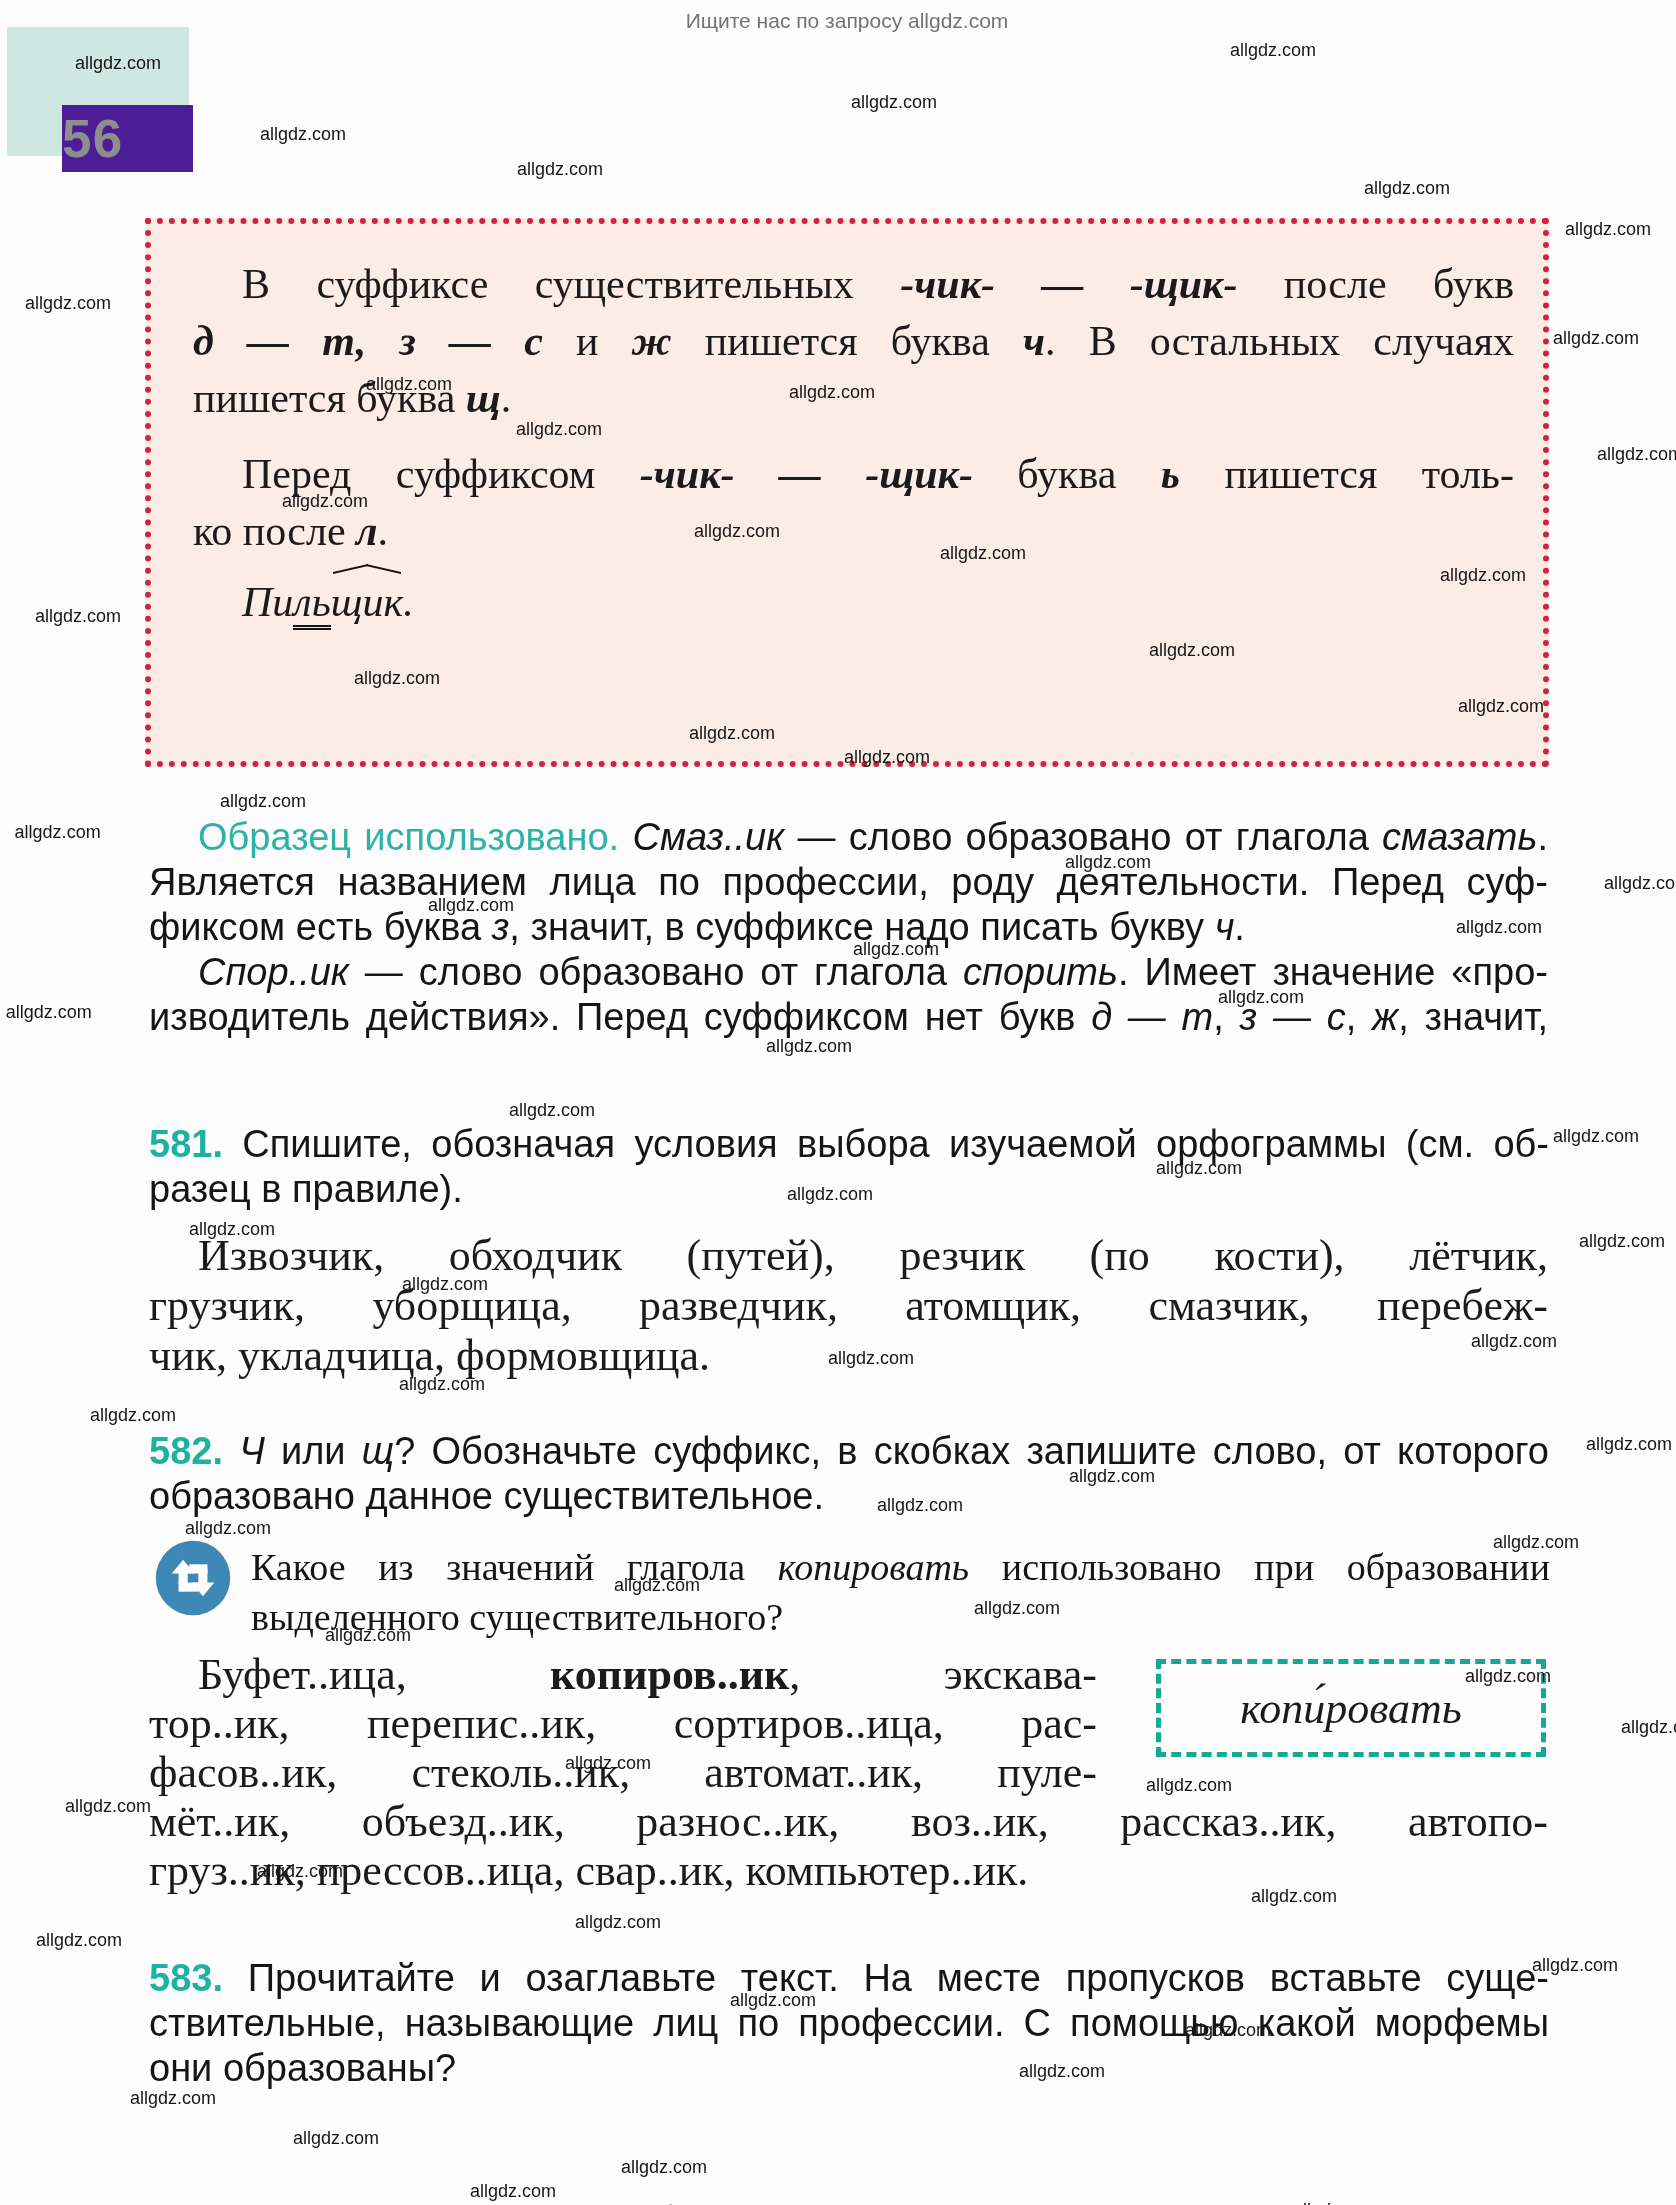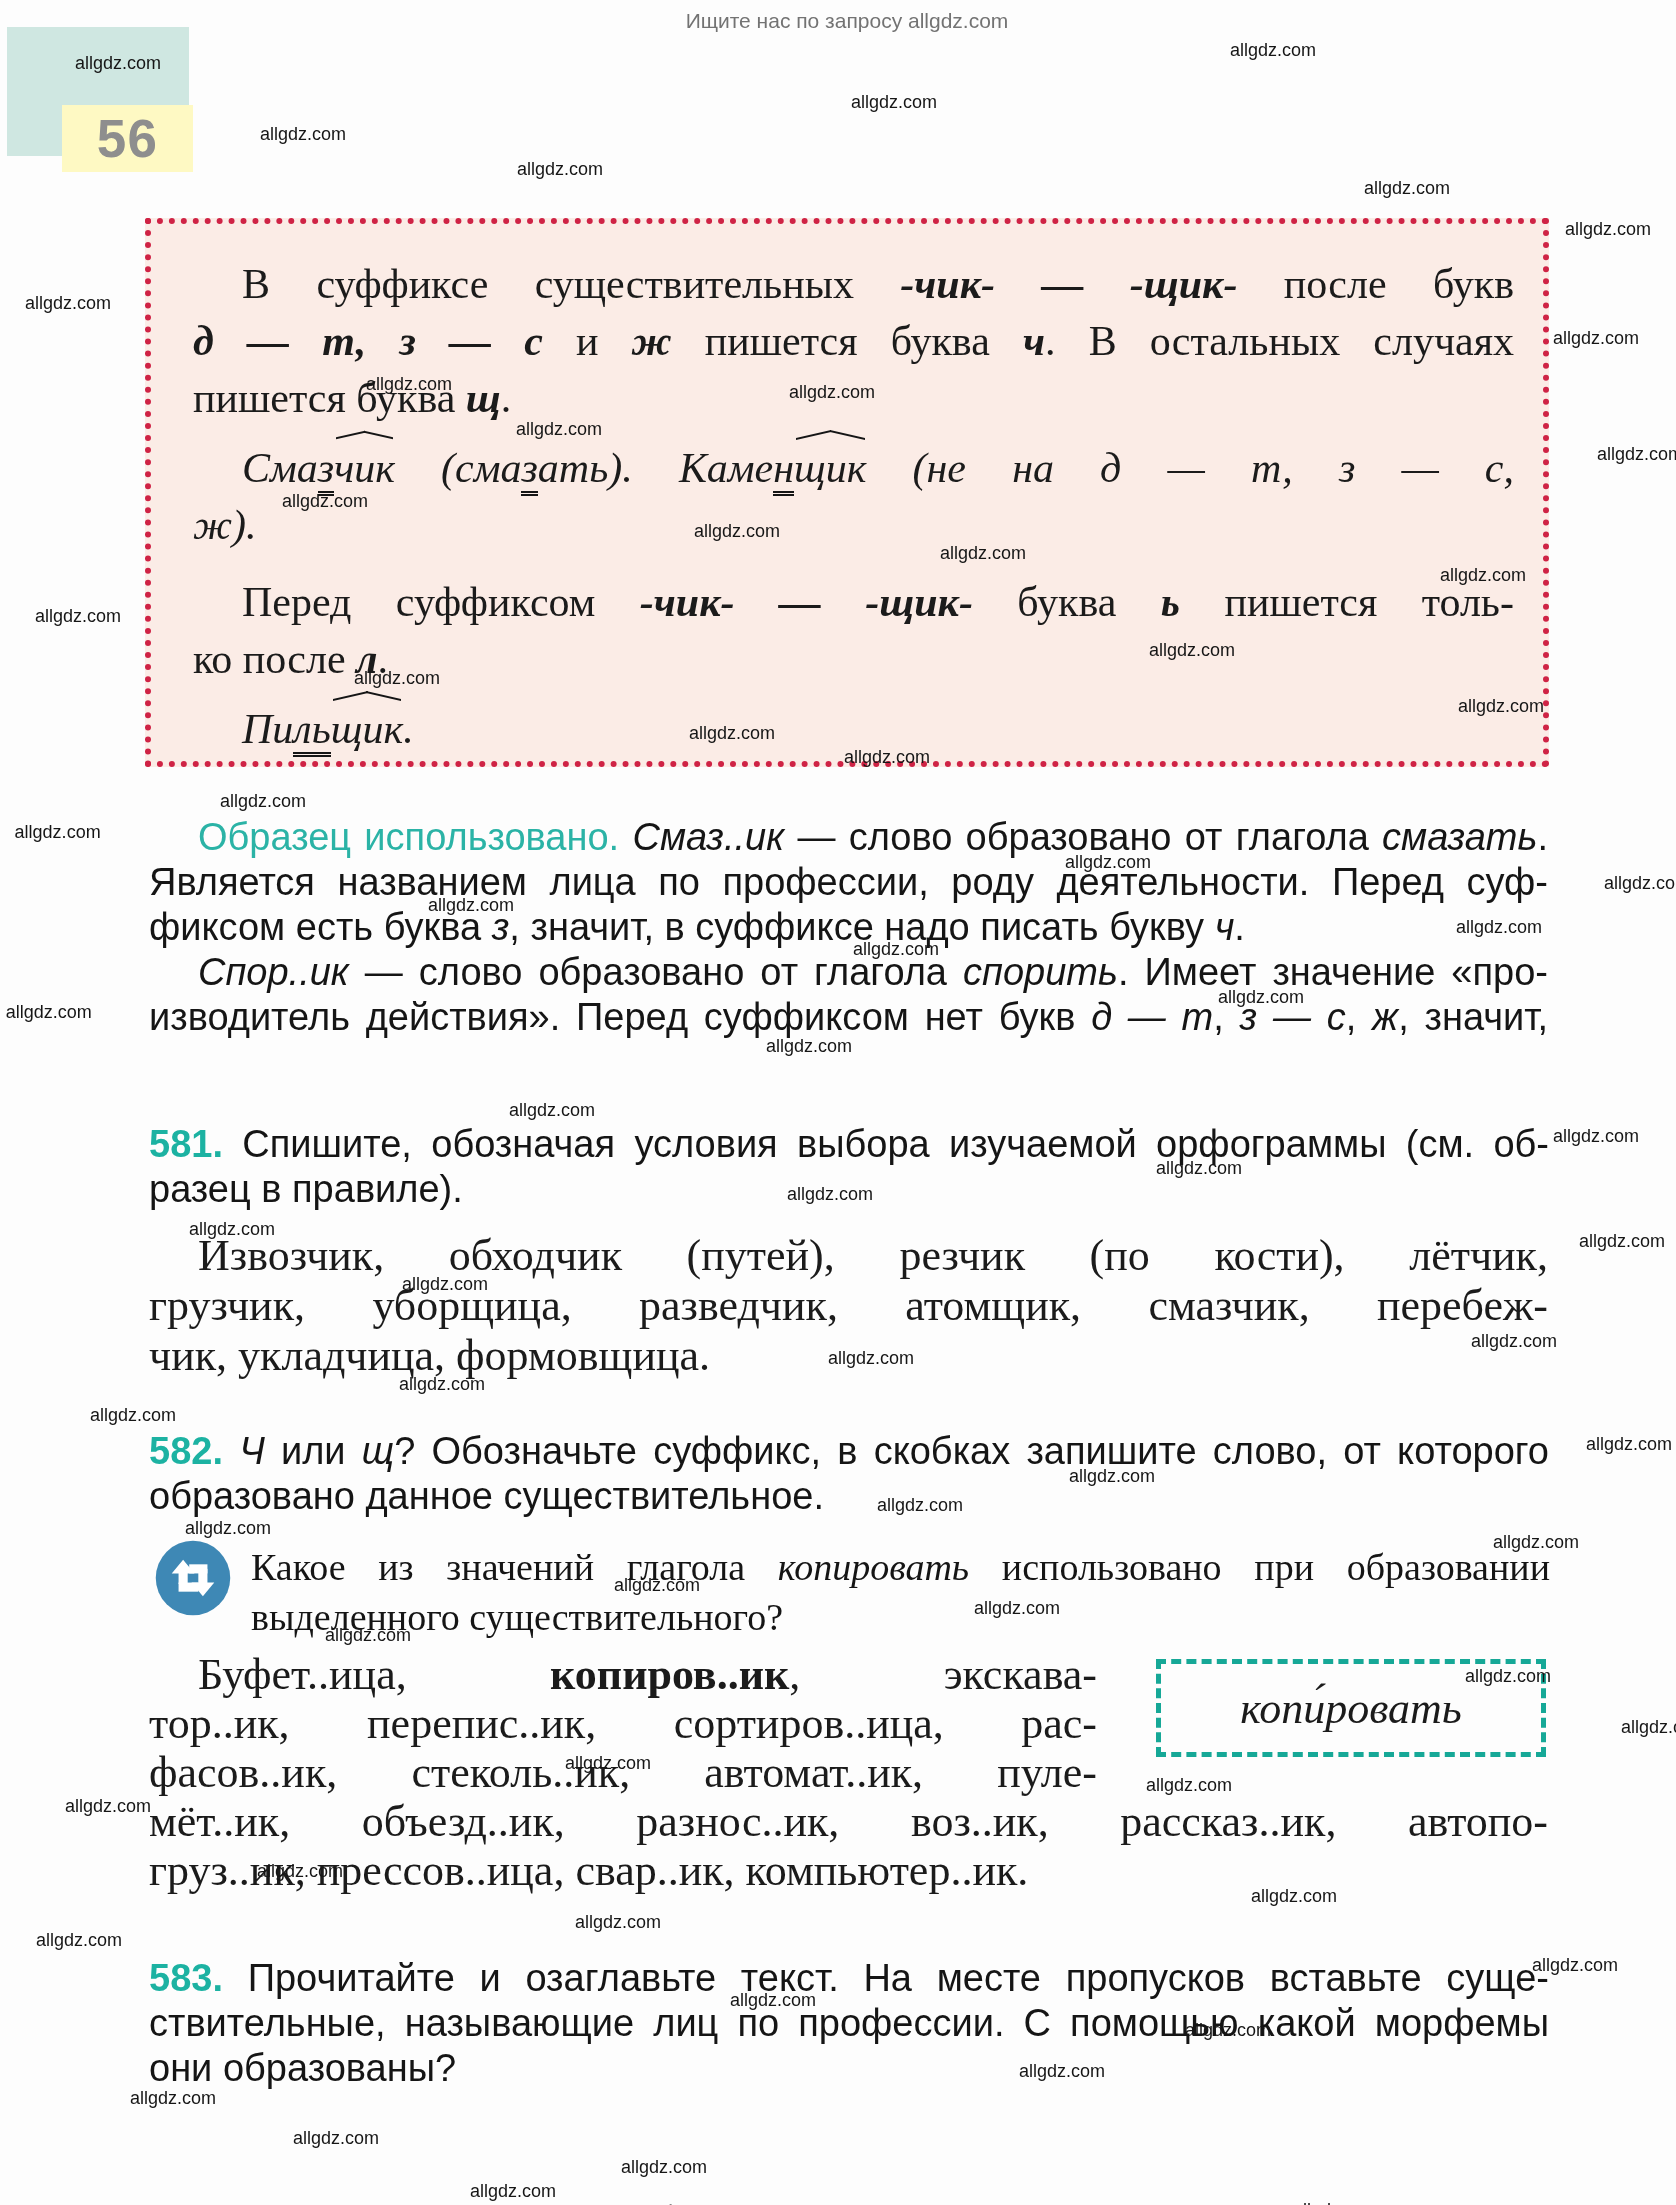--- a/index.html
+++ b/index.html
@@ -3,22 +3,22 @@
 <meta charset="utf-8">
 <style>
   html,body{margin:0;padding:0;background:#ffffff;}
   .page{position:relative;width:1676px;height:2256px;background:#fdfdfd;
         font-family:"Liberation Sans","DejaVu Sans",sans-serif;color:#151515;overflow:hidden;}
 
   .promo{position:absolute;top:8.8px;left:0;width:100%;text-align:center;
          color:#737373;font-size:21px;padding-left:9px;}
 
   .corner-teal{position:absolute;left:7px;top:27px;width:182px;height:129px;background:#cfe7e1;}
-  .corner-white{position:absolute;left:62px;top:105px;width:131px;height:67px;background:#fef9c3;
-                display:flex;align-items:center;justify-content:center;}
+  .corner-white{position:absolute;left:62px;top:105px;width:131px;height:67px;background:#4c1d95;
+                display:flex;align-items:center;justify-content:flex-start;}
   .page-num{font-size:53px;font-weight:bold;color:#8e8e8e;letter-spacing:1.3px;}
 
   
   .line{text-align:left;}
   .line.j{text-align:justify;text-align-last:justify;}
   .line.ind{text-indent:49px;}
   .line.narrow{width:948px;}
   .i{font-style:italic;}
   .b{font-weight:bold;margin-top:16px;}
   .bi{font-weight:bold;font-style:italic;}
@@ -73,24 +73,20 @@
   <div class="corner-teal"></div>
   <div class="corner-white">
     <span class="page-num">56</span>
   </div>
 
   <div class="rule-box">
     <div class="rb-p1">
         <div class="line j ind"><span>В суффиксе существительных </span><span class="bi">-чик- — -щик-</span><span> после букв</span></div>
         <div class="line j"><span class="bi">д — т, з — с</span><span> и </span><span class="bi">ж</span><span> пишется буква </span><span class="bi">ч</span><span>. В остальных случаях</span></div>
         <div class="line"><span>пишется буква </span><span class="bi">щ</span><span>.</span></div>
-      </div>
-    <div class="rb-p2">
-        <div class="line j ind"><span class="i">Сма</span><span class="i dul">з</span><span class="i hat">чик</span><span class="i"> (сма</span><span class="i dul">з</span><span class="i">ать). Каме</span><span class="i dul">н</span><span class="i hat">щик</span><span class="i"> (не на д — т, з — с,</span></div>
-        <div class="line"><span class="i">ж).</span></div>
       </div>
     <div class="rb-p3">
         <div class="line j ind"><span>Перед суффиксом </span><span class="bi">-чик- — -щик-</span><span> буква </span><span class="bi">ь</span><span> пишется толь-</span></div>
         <div class="line"><span>ко после </span><span class="bi">л</span><span>.</span></div>
       </div>
     <div class="rb-p4">
         <div class="line ind"><span class="i">Пи</span><span class="i dul">ль</span><span class="i hat">щик</span><span class="i">.</span></div>
       </div>
   </div>
 

